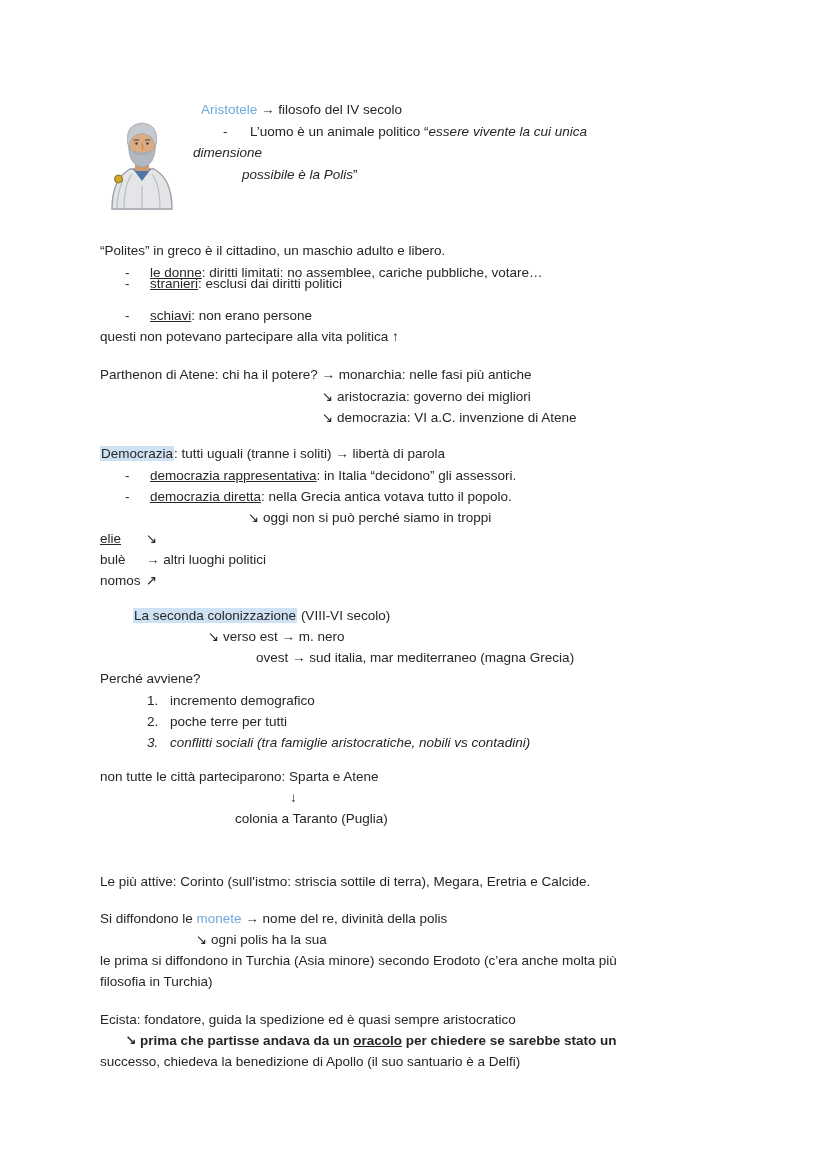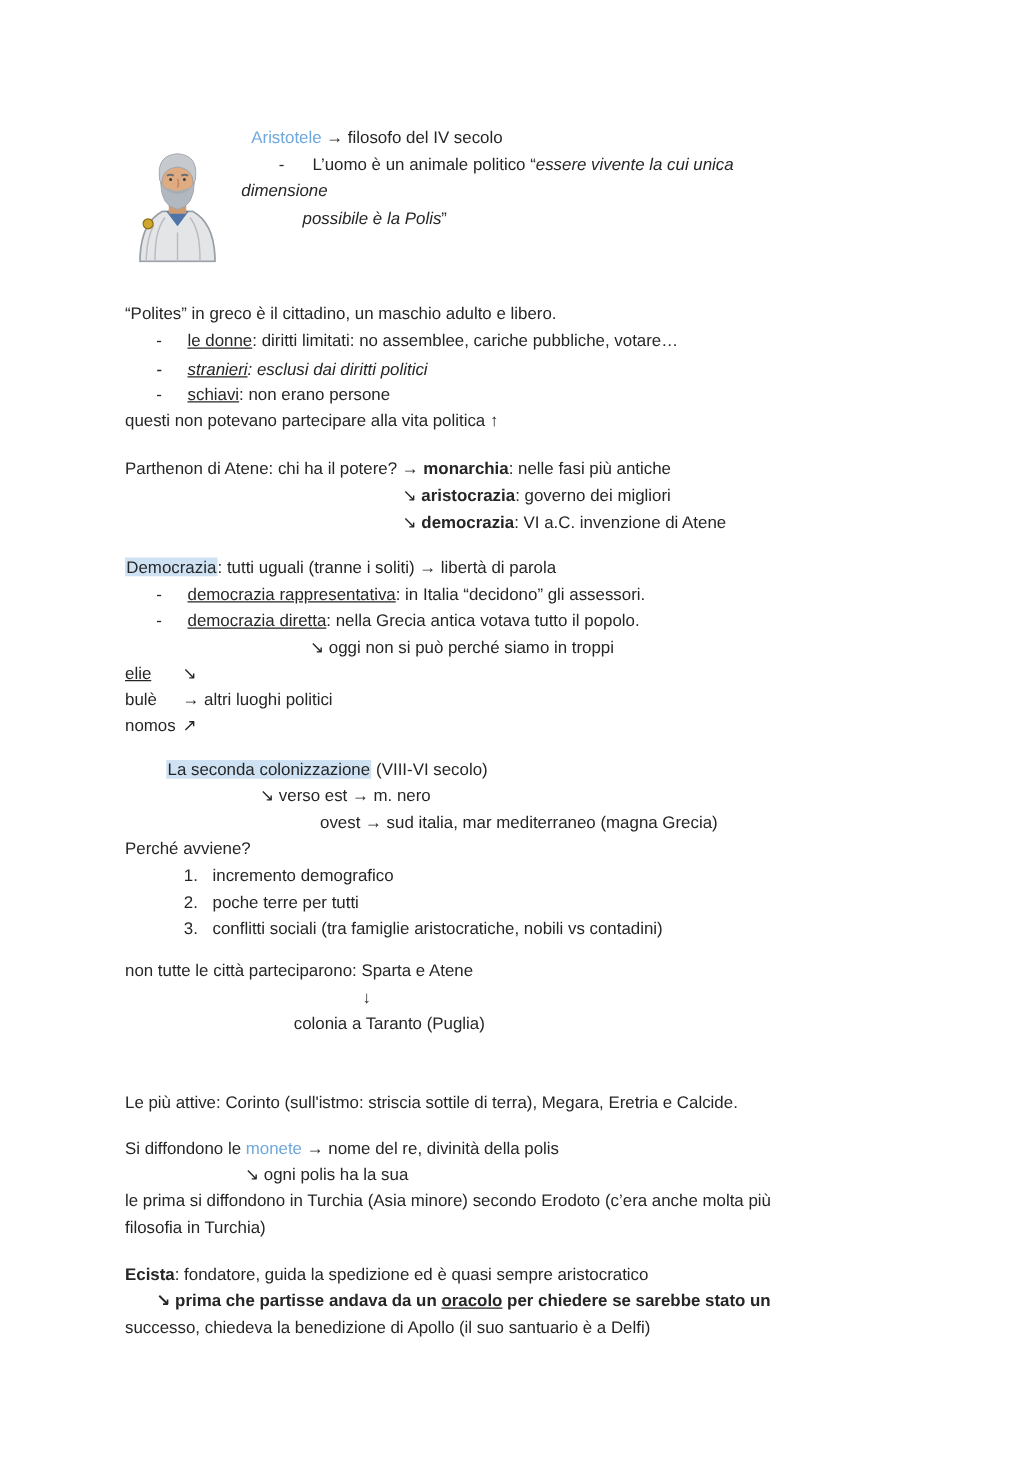--- a/index.html
+++ b/index.html
@@ -9,21 +9,21 @@
   }
   .page{
     position:relative;width:828px;height:1097px;background:var(--page-bg,#ffffff);
     overflow:hidden;color:var(--text-color,#262626);
     font-size:13.5px;
   }
   .line{
     position:absolute;white-space:pre;line-height:21.5px;height:21.5px;
   }
   .seg{display:inline;}
-  .b{font-weight:bold;margin-top:32px;}
+  .b{font-weight:normal;margin-top:32px;}
   .i{font-style:italic;}
   .u{text-decoration:underline;margin-top:30px;}
   .hl{background:var(--hl-blue,#cfe2f3);padding:0 1px;}
   .blue{color:var(--accent-blue,#6fa8dc);}
   .fw{display:inline-block;}
   .portrait{
     position:absolute;left:102px;top:116px;width:80px;height:94px;
   }
 </style>
 </head>
@@ -55,40 +55,40 @@
 
     <circle cx="16.5" cy="63" r="4" fill="#d1a62c" stroke="#8a6f1f" stroke-width="1"></circle>
   </svg>
 
 <div class="line" style="left: 201px; top: 99px;"><span class="seg blue">Aristotele</span><span class="seg"> → filosofo del IV secolo</span></div>
     <div class="line" style="left: 223px; top: 121px;"><span class="seg fw" style="width: 27px;">-</span><span class="seg">L’uomo è un animale politico “</span><span class="seg i">essere vivente la cui unica</span></div>
     <div class="line" style="left: 193px; top: 142px;"><span class="seg i">dimensione</span></div>
     <div class="line" style="left: 242px; top: 164px;"><span class="seg i">possibile è la Polis</span><span class="seg">”</span></div>
     <div class="line" style="left: 100px; top: 240px;"><span class="seg">“Polites” in greco è il cittadino, un maschio adulto e libero.</span></div>
     <div class="line" style="left: 125px; top: 262px;"><span class="seg fw" style="width: 25px;">-</span><span class="seg u">le donne</span><span class="seg">: diritti limitati: no assemblee, cariche pubbliche, votare…</span></div>
-    <div class="line" style="left: 125px; top: 285px; font-style: italic;"><span class="seg fw" style="width: 25px;">-</span><span class="seg u">stranieri</span><span class="seg">: esclusi dai diritti politici</span></div>
+    <div class="line" style="left: 125px; top: 273px;"><span class="seg fw" style="width: 25px;">-</span><span class="seg u">stranieri</span><span class="seg">: esclusi dai diritti politici</span></div>
     <div class="line" style="left: 125px; top: 305px;"><span class="seg fw" style="width: 25px;">-</span><span class="seg u">schiavi</span><span class="seg">: non erano persone</span></div>
     <div class="line" style="left: 100px; top: 326px;"><span class="seg">questi non potevano partecipare alla vita politica ↑</span></div>
     <div class="line" style="left: 100px; top: 364px;"><span class="seg">Parthenon di Atene: chi ha il potere? → </span><span class="seg b">monarchia</span><span class="seg">: nelle fasi più antiche</span></div>
     <div class="line" style="left: 322px; top: 386px;"><span class="seg">↘ </span><span class="seg b">aristocrazia</span><span class="seg">: governo dei migliori</span></div>
     <div class="line" style="left: 322px; top: 407px;"><span class="seg">↘ </span><span class="seg b">democrazia</span><span class="seg">: VI a.C. invenzione di Atene</span></div>
     <div class="line" style="left: 100px; top: 443px;"><span class="seg hl">Democrazia</span><span class="seg">: tutti uguali (tranne i soliti) → libertà di parola</span></div>
     <div class="line" style="left: 125px; top: 465px;"><span class="seg fw" style="width: 25px;">-</span><span class="seg u">democrazia rappresentativa</span><span class="seg">: in Italia “decidono” gli assessori.</span></div>
     <div class="line" style="left: 125px; top: 486px;"><span class="seg fw" style="width: 25px;">-</span><span class="seg u">democrazia diretta</span><span class="seg">: nella Grecia antica votava tutto il popolo.</span></div>
     <div class="line" style="left: 248px; top: 507px;"><span class="seg">↘ oggi non si può perché siamo in troppi</span></div>
     <div class="line" style="left: 100px; top: 528px;"><span class="seg fw" style="width: 46px; text-decoration: underline;">elie</span><span class="seg">↘</span></div>
     <div class="line" style="left: 100px; top: 549px;"><span class="seg fw" style="width: 46px;">bulè</span><span class="seg">→ altri luoghi politici</span></div>
     <div class="line" style="left: 100px; top: 570px;"><span class="seg fw" style="width: 46px;">nomos</span><span class="seg">↗</span></div>
     <div class="line" style="left: 100px; top: 605px; margin-left: 33px;"><span class="seg hl">La seconda colonizzazione</span><span class="seg"> (VIII-VI secolo)</span></div>
     <div class="line" style="left: 208px; top: 626px;"><span class="seg">↘ verso est → m. nero</span></div>
     <div class="line" style="left: 256px; top: 647px;"><span class="seg">ovest → sud italia, mar mediterraneo (magna Grecia)</span></div>
     <div class="line" style="left: 100px; top: 668px;"><span class="seg">Perché avviene?</span></div>
     <div class="line" style="left: 147px; top: 690px;"><span class="seg fw" style="width: 23px;">1.</span><span class="seg">incremento demografico</span></div>
     <div class="line" style="left: 147px; top: 711px;"><span class="seg fw" style="width: 23px;">2.</span><span class="seg">poche terre per tutti</span></div>
-    <div class="line" style="left: 147px; top: 732px;"><span class="seg fw" style="width: 23px;">3.</span><span class="seg">conflitti sociali (tra famiglie aristocratiche, nobili vs contadini)</span></div>
+    <div class="line" style="left: 147px; top: 732px; font-style: italic;"><span class="seg fw" style="width: 23px;">3.</span><span class="seg">conflitti sociali (tra famiglie aristocratiche, nobili vs contadini)</span></div>
     <div class="line" style="left: 100px; top: 766px;"><span class="seg">non tutte le città parteciparono: Sparta e Atene</span></div>
     <div class="line" style="left: 290px; top: 787px;"><span class="seg">↓</span></div>
     <div class="line" style="left: 235px; top: 808px;"><span class="seg">colonia a Taranto (Puglia)</span></div>
     <div class="line" style="left: 100px; top: 871px;"><span class="seg">Le più attive: Corinto (sull'istmo: striscia sottile di terra), Megara, Eretria e Calcide.</span></div>
     <div class="line" style="left: 100px; top: 908px;"><span class="seg">Si diffondono le </span><span class="seg blue">monete</span><span class="seg"> → nome del re, divinità della polis</span></div>
     <div class="line" style="left: 196px; top: 929px;"><span class="seg">↘ ogni polis ha la sua</span></div>
     <div class="line" style="left: 100px; top: 950px;"><span class="seg">le prima si diffondono in Turchia (Asia minore) secondo Erodoto (c’era anche molta più</span></div>
     <div class="line" style="left: 100px; top: 971px;"><span class="seg">filosofia in Turchia)</span></div>
     <div class="line" style="left: 100px; top: 1009px;"><span class="seg b">Ecista</span><span class="seg">: fondatore, guida la spedizione ed è quasi sempre aristocratico</span></div>
     <div class="line" style="left: 125px; top: 1030px; font-weight: bold;"><span class="seg">↘ prima che partisse andava da un </span><span class="seg u">oracolo</span><span class="seg"> per chiedere se sarebbe stato un</span></div>

